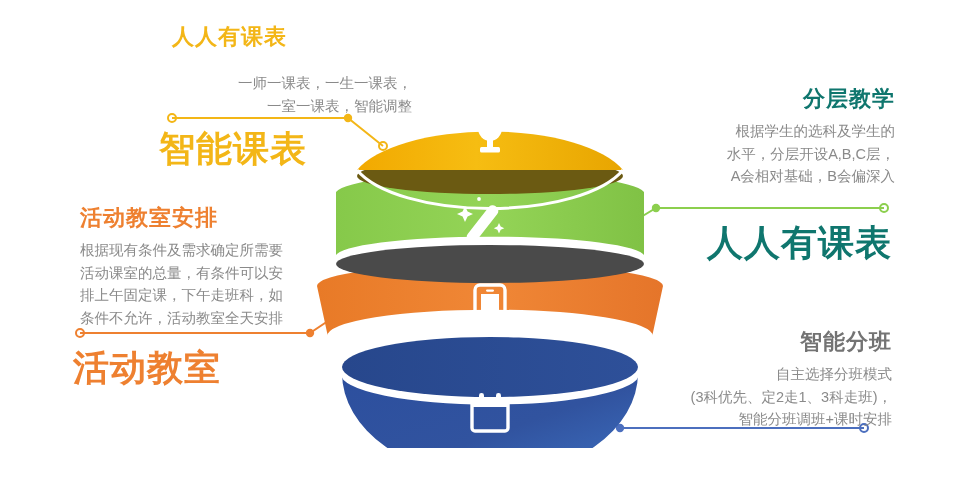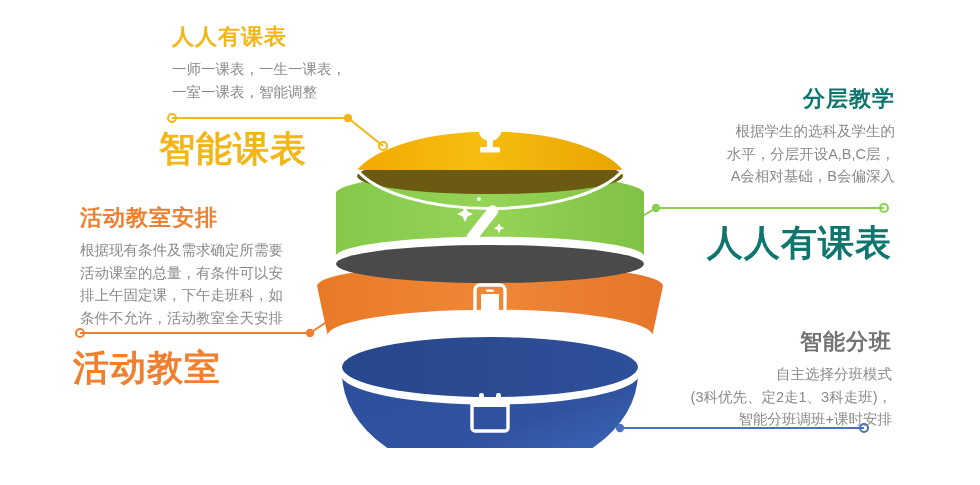--- a/index.html
+++ b/index.html
@@ -174,21 +174,21 @@
         <path d="M6,2 h-6 a7,7 0 0 0 7,10" fill="none" stroke="#ffffff" stroke-width="3.2"></path>
         <path d="M30,2 h6 a7,7 0 0 1 -7,10" fill="none" stroke="#ffffff" stroke-width="3.2"></path>
         <rect x="15" y="24" width="6" height="9" fill="#ffffff"></rect>
         <rect x="8" y="32" width="20" height="5.5" rx="1.5" fill="#ffffff"></rect>
       </g>
     </g>
   </svg>
 
   <div class="block ta-left" style="left:172px; top:25px; width:240px;">
     <div class="head head-sm c-yellow">人人有课表</div>
-    <div class="body-txt" style="margin-top:9px;">一师一课表，一生一课表，
+    <div class="body-txt" style="margin-top:23px;text-align:right;">一师一课表，一生一课表，
 一室一课表，智能调整</div>
   </div>
   <div class="block ta-left" style="left:159px; top:129px;">
     <div class="head head-lg c-yellow">智能课表</div>
   </div>
 
   <div class="block ta-right" style="right:85px; top:87px; width:280px;">
     <div class="head head-sm c-green">分层教学</div>
     <div class="body-txt" style="margin-top:9px;">根据学生的选科及学生的
 水平，分层开设A,B,C层，

